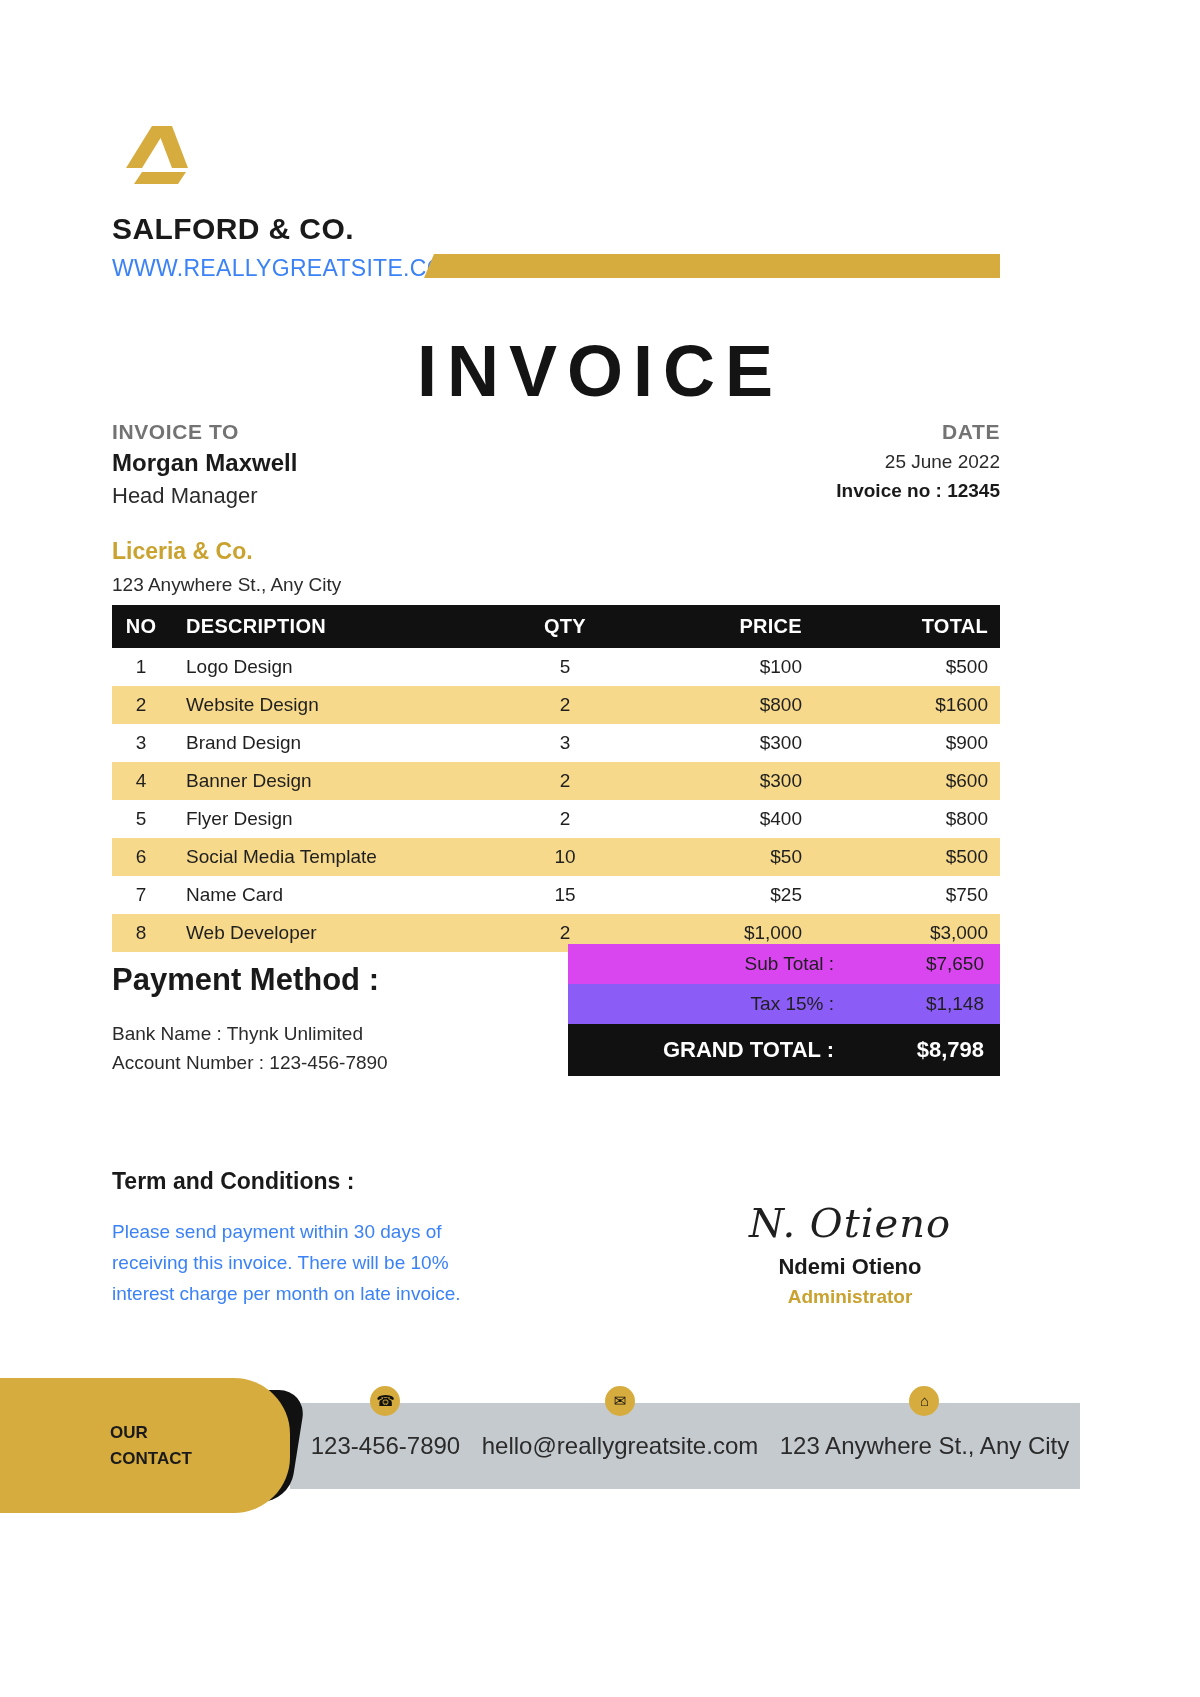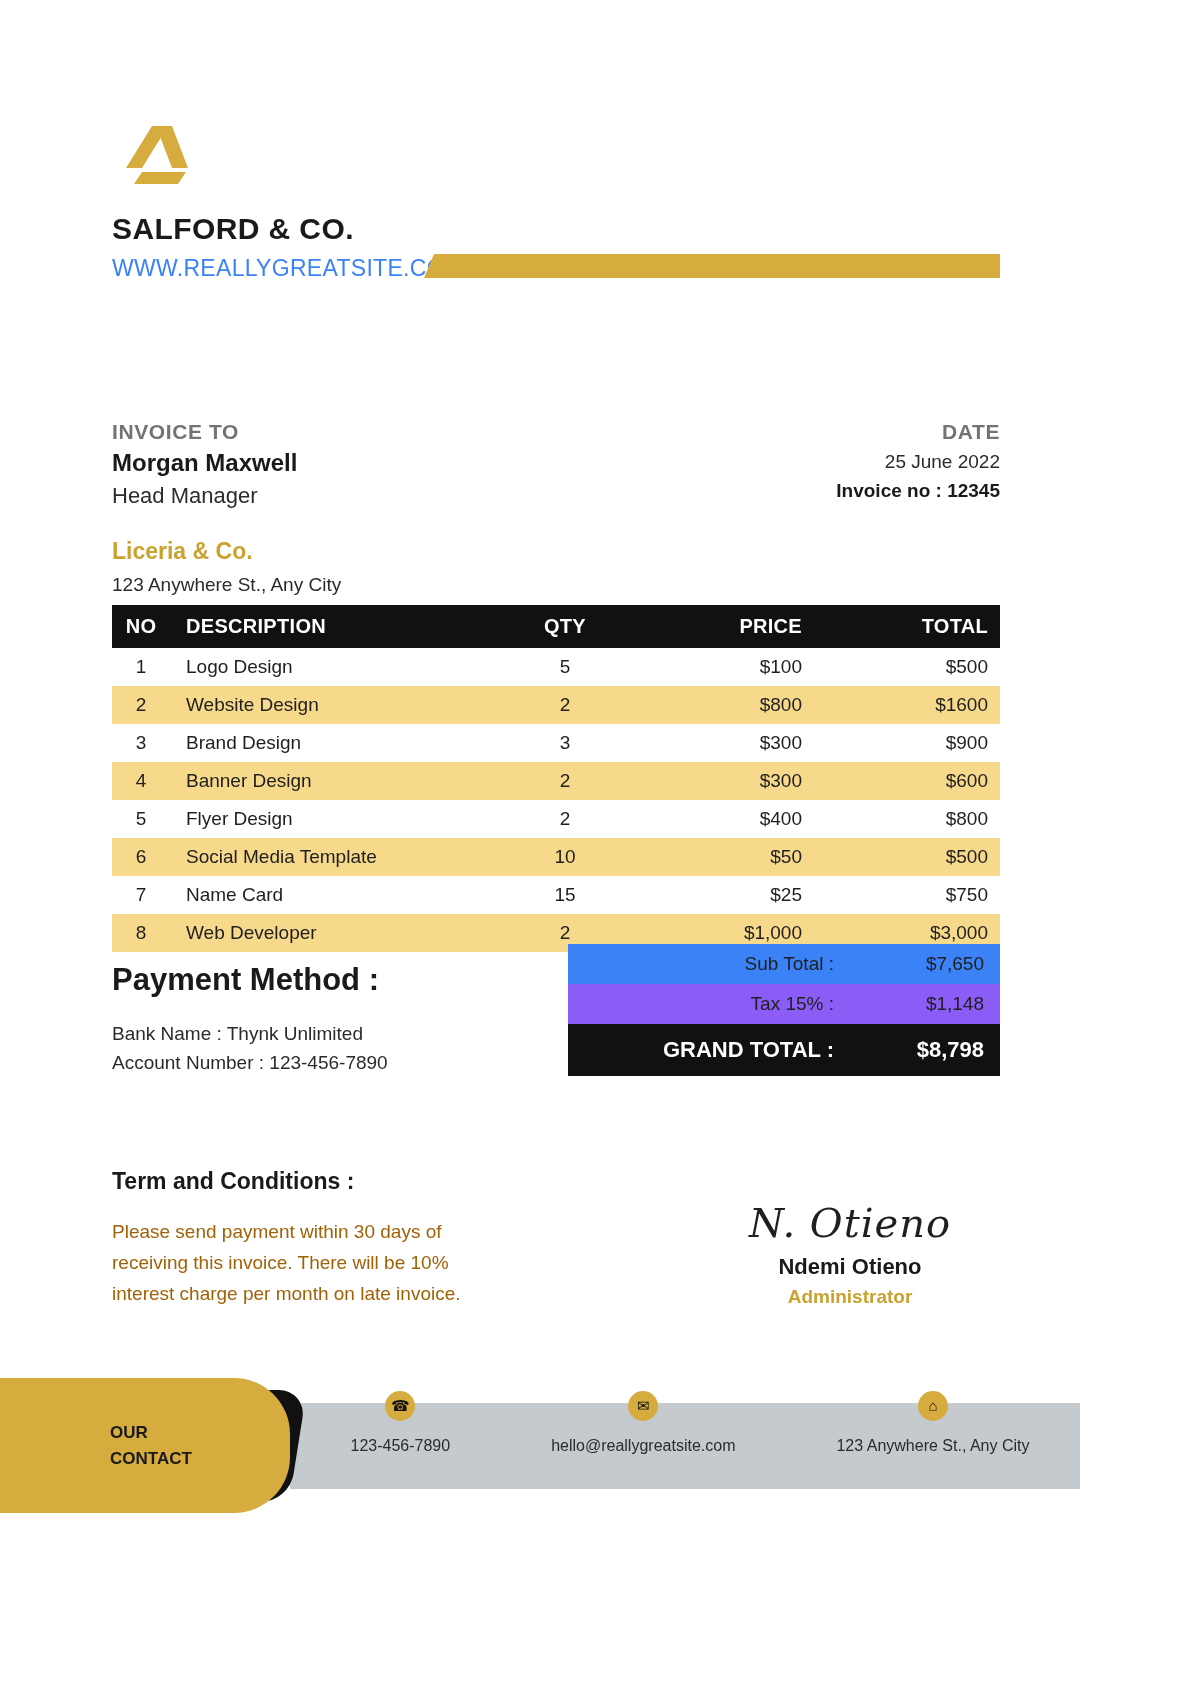--- a/index.html
+++ b/index.html
@@ -75,31 +75,31 @@
 
   
   .payment { position:absolute; left:112px; top:962px; width:450px; }
   .payment h3 { font-size:31px; font-weight:bold; color:#1a1a1a; }
   .payment p { font-size:19px; color:#2b2b2b; margin-top:21px; line-height:1.55; }
 
   
   .summary { position:absolute; left:568px; top:944px; width:432px; }
   .sum-row { display:flex; justify-content:space-between; align-items:center;
              font-size:19px; padding:9px 16px; }
-  .sum-sub   { background:#3b82f6; color:#1f1f1f; }
+  .sum-sub   { background:#d946ef; color:#1f1f1f; }
   .sum-tax   { background:#8b5cf6; color:#1f1f1f; }
   .sum-grand { background:#111111; color:#ffffff; font-size:22px;
                font-weight:bold; padding:13px 16px; }
   .sum-row .lbl { flex:1; text-align:right; padding-right:40px; }
   .sum-row .val { min-width:110px; text-align:right; }
 
   
   .terms { position:absolute; left:112px; top:1168px; width:400px; }
   .terms h3 { font-size:23px; font-weight:bold; color:#1a1a1a; }
-  .terms p { font-size:19px; color:#a16207; margin-top:22px; line-height:1.62; }
+  .terms p { font-size:19px; color:#3b82f6; margin-top:22px; line-height:1.62; }
 
   
   .signature { position:absolute; right:200px; top:1200px; width:300px; text-align:center; }
   .sig-mark { font-family:"DejaVu Serif", serif; font-style:italic;
               font-size:40px; color:#1f1f1f; letter-spacing:1px; }
   .sig-name { font-size:22px; font-weight:bold; color:#1a1a1a; margin-top:8px; }
   .sig-role { font-size:19px; font-weight:bold; color:#c9a22f; margin-top:6px; }
 
   
   .footer { position:absolute; left:0; top:1378px; width:1200px; height:135px; }
@@ -123,40 +123,41 @@
   .contact-items {
     position:absolute; left:300px; top:25px; width:780px; height:86px;
     display:flex; align-items:center; justify-content:space-around;
   }
   .contact-item { position:relative; text-align:center; }
   .contact-icon {
     position:absolute; left:50%; top:-46px; transform:translateX(-50%);
     width:30px; height:30px; border-radius:50%; background:#d7ac3e;
     color:#111; font-size:15px; line-height:30px; text-align:center;
   }
-  .contact-text { font-size:16px; color:#2b2b2b; }
+  .contact-text { font-size:24px; color:#2b2b2b; }
 </style>
 </head>
 <body>
 
 <div class="page">
 
   <div class="header">
     <div class="logo-mark">
       <svg width="82" height="62" viewBox="0 0 82 62">
         <path d="M40 2 L56 2 L30 44 L14 44 Z" fill="#d7ac3e"></path>
         <path d="M44 2 L60 2 L76 44 L60 44 Z" fill="#d7ac3e"></path>
         <path d="M30 48 L74 48 L66 60 L22 60 Z" fill="#d7ac3e"></path>
       </svg>
     </div>
     <div class="company-name">SALFORD &amp; CO.</div>
     <div class="company-site">WWW.REALLYGREATSITE.COM</div>
     <div class="header-bar"></div>
   </div>
 
+  <div class="invoice-title">INVOICE</div>
 
   <div class="bill-left">
     <div class="label-gold">INVOICE TO</div>
     <div class="bill-name">Morgan Maxwell</div>
     <div class="bill-role">Head Manager</div>
     <div class="bill-company">Liceria &amp; Co.</div>
     <div class="bill-address">123 Anywhere St., Any City</div>
   </div>
 
   <div class="bill-right">

